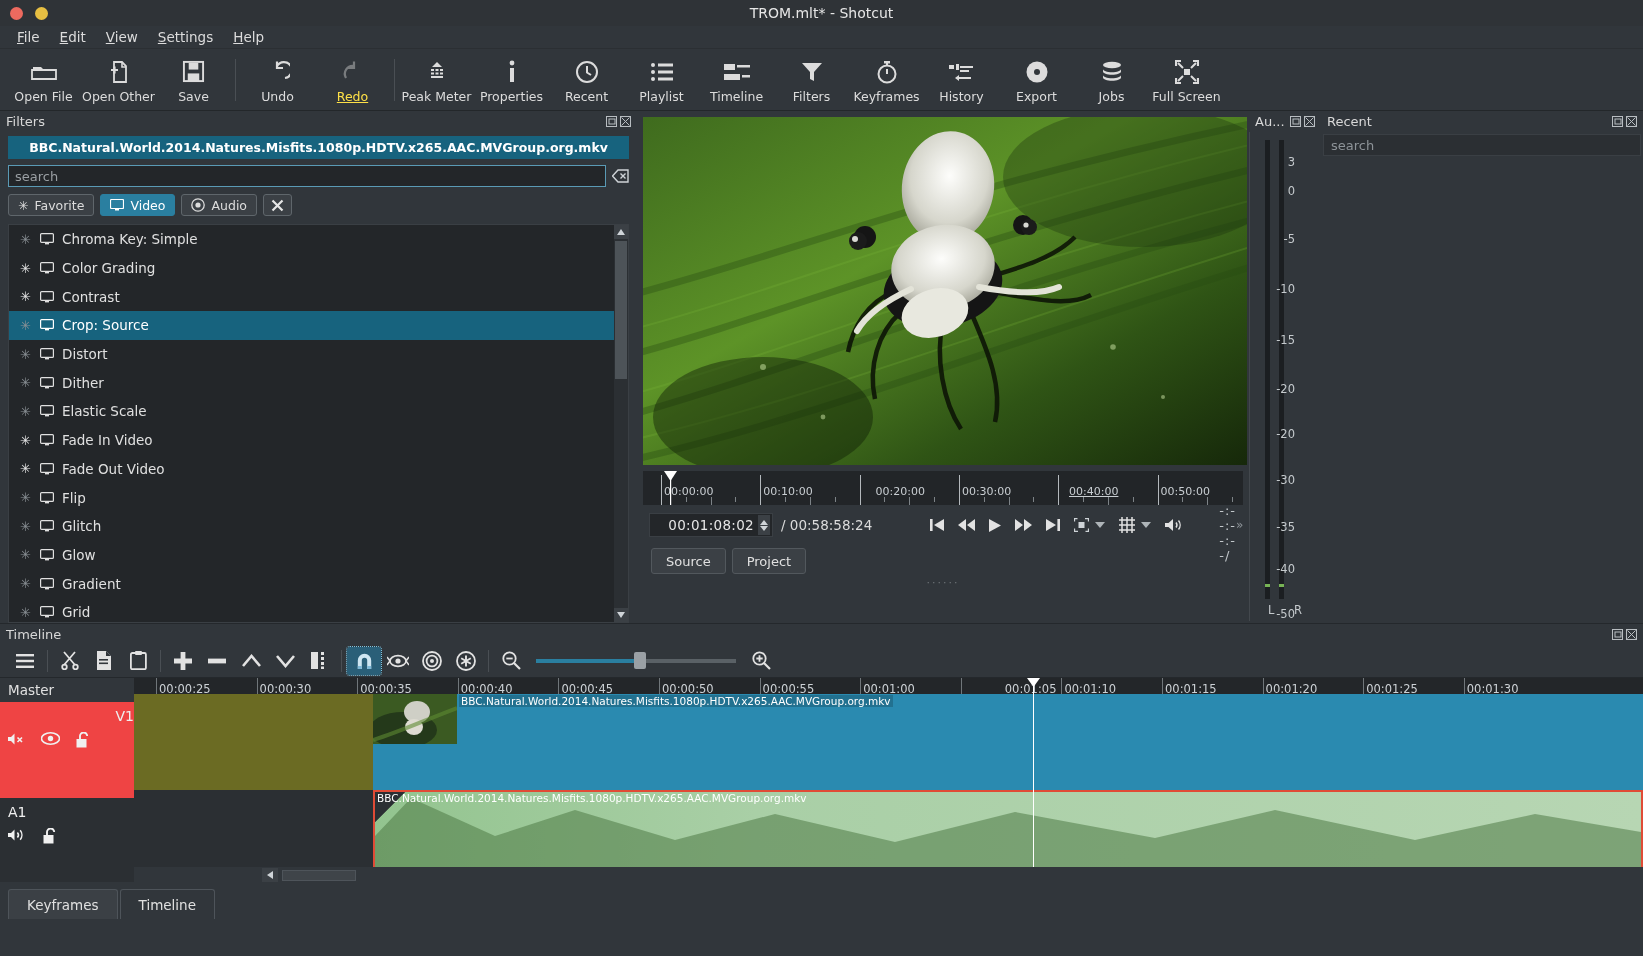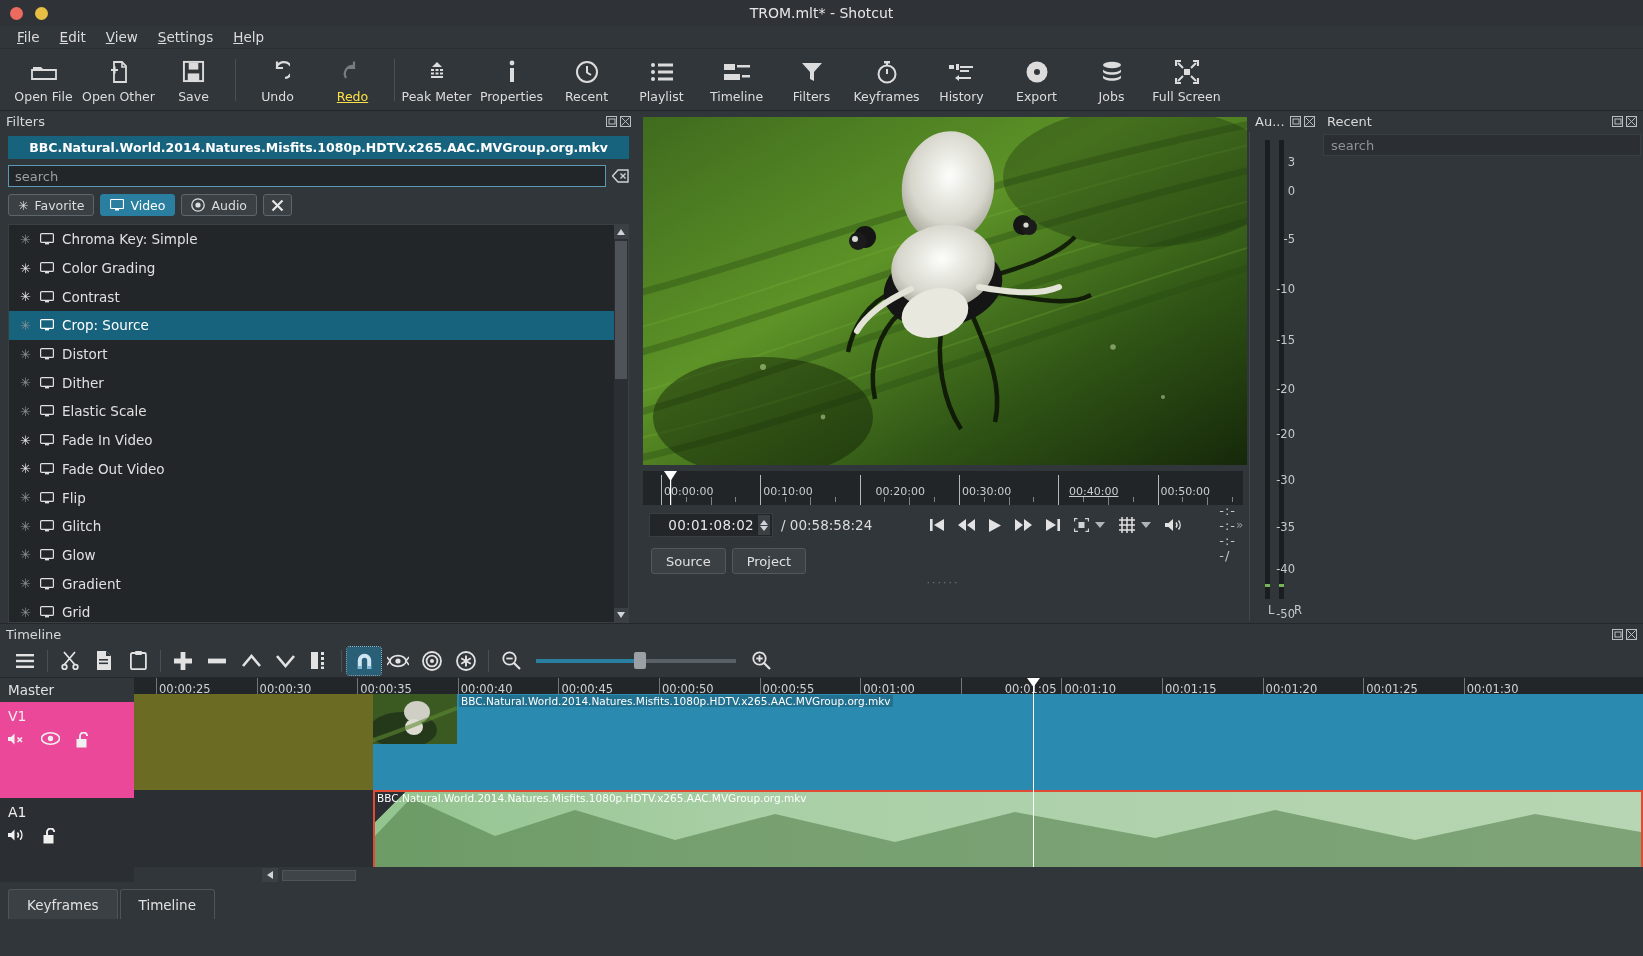--- a/index.html
+++ b/index.html
@@ -1002,21 +1002,21 @@
         </svg>
     </div>
   </div>
 
   <div class="tl-body">
 
     <div class="tl-headers">
       <div class="tl-hdr-master">
         <span>Master</span>
       </div>
-      <div class="trk-hdr" style="height:96px;background:#ec4899;">
+      <div class="trk-hdr" style="height:96px;background:#ef4444;text-align:right;">
         <div class="nm">V1</div>
         <div class="icons">
           <span>
             <svg width="17" height="14" viewBox="0 0 17 14">
                 <path d="M0 5h3l3.5-3.5v11L3 9H0z" fill="#f0f0f0"></path>
                 <path d="M9.5 5.5l4.5 4.5M14 5.5l-4.5 4.5" stroke="#f0f0f0" stroke-width="1.6"></path>
               </svg>
           </span>
           <span>
             <svg width="19" height="13" viewBox="0 0 19 13">

